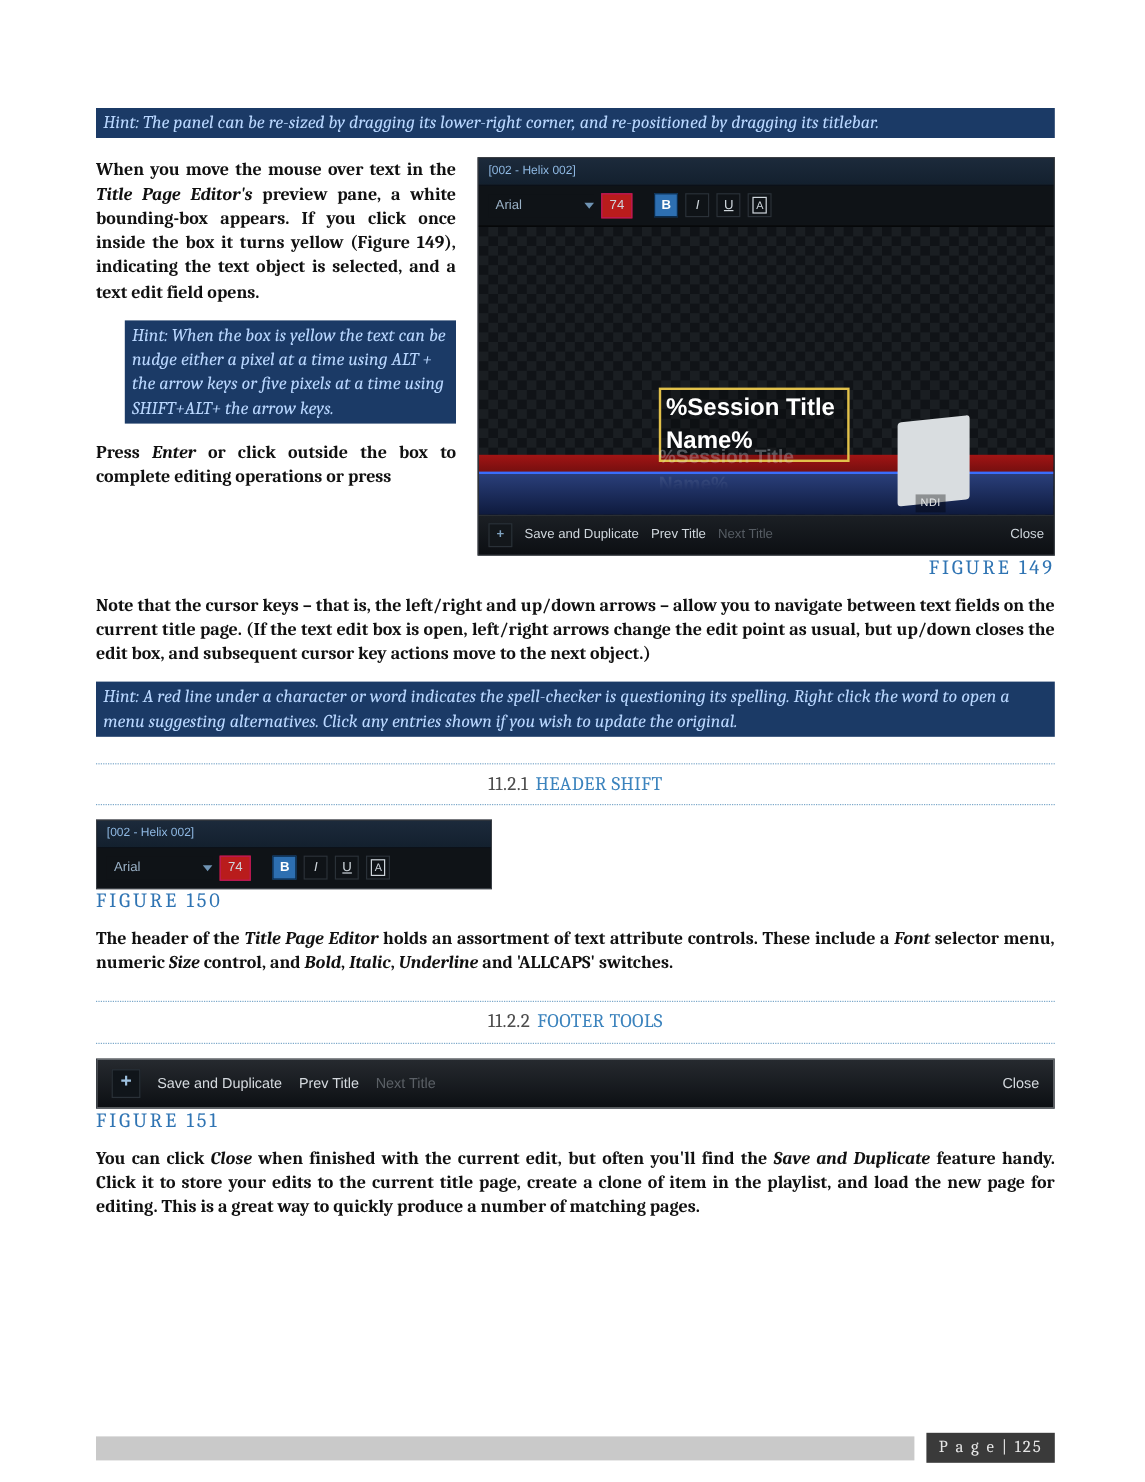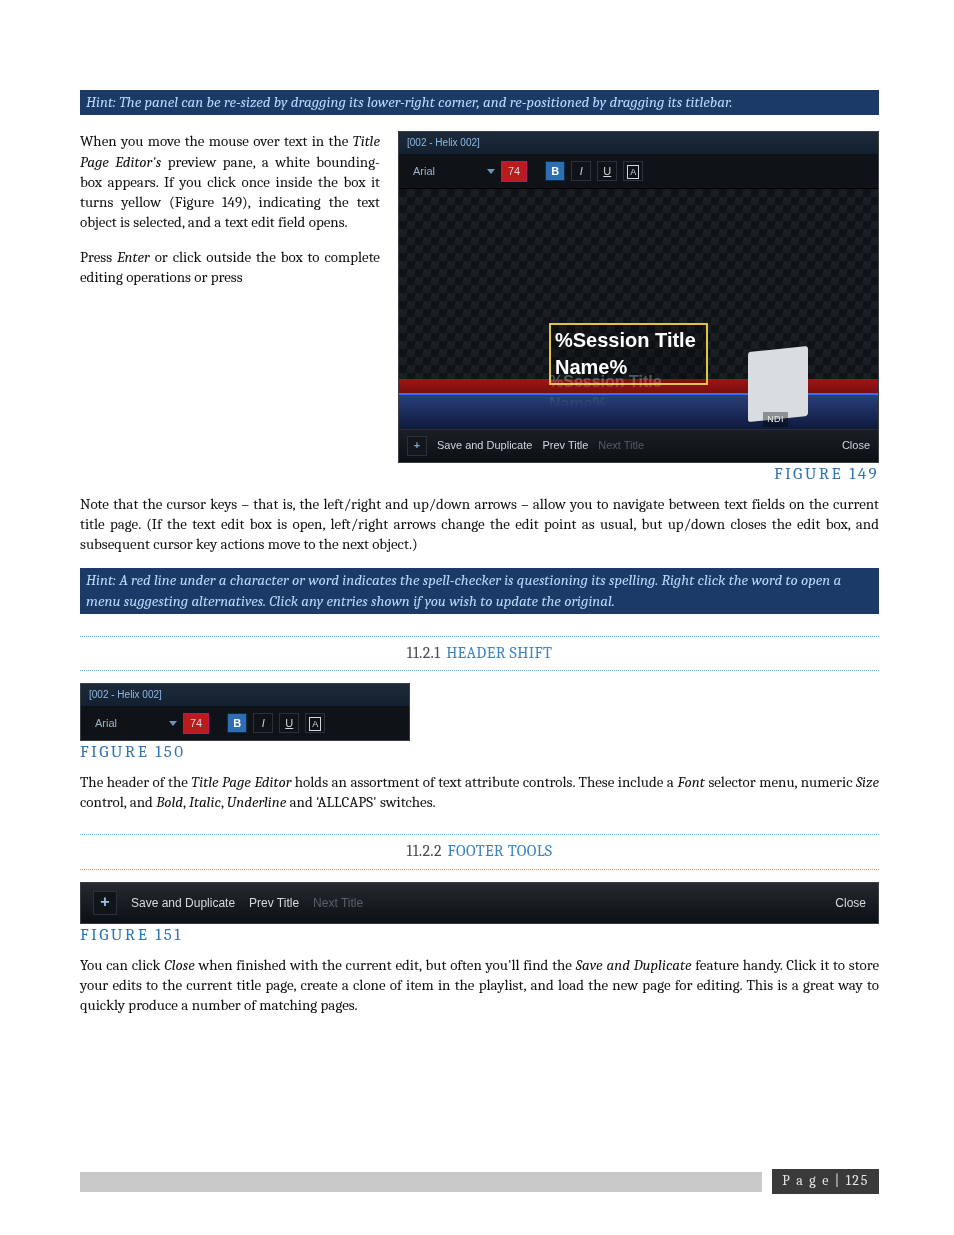--- a/index.html
+++ b/index.html
@@ -15,21 +15,21 @@
   .hint {
     background:var(--hint-bg);
     color:var(--hint-fg);
     font-style:italic;
     padding:2px 6px 3px 6px;
     margin:0 0 14px 0;
   }
   .hint.full { display:block; }
   .hint.narrow { margin-left:24px; margin-right:0; }
 
-  .flow p { margin:0 0 14px 0; text-align:justify; }
+  .flow p { margin:0 0 14px 0; text-align:justify;font-weight:bold; }
   .flow .em { font-style:italic; }
 
   .two-col { display:flex; gap:18px; align-items:flex-start; margin-top:16px; }
   .two-col > .left { flex:0 0 300px; }
   .two-col > .right { flex:1 1 auto; }
   .two-col p { text-align:justify; }
 
   
   .sect-head {
     margin:22px 0 12px 0;
@@ -128,21 +128,21 @@
     font-family:"Segoe UI",Arial,sans-serif; font-size:12px;
     background:linear-gradient(#262a2f,#0c0f13);
     color:#d5dadf; border:1px solid #3a3f45;
   }
   .tpe-footer-only .add { width:22px;height:22px; line-height:20px; text-align:center; background:#10151a; border:1px solid #2a3138; color:#9ec1df; font-weight:bold; font-size:16px; }
   .tpe-footer-only .disabled { color:#5b6066; }
   .tpe-footer-only .spacer { flex:1 1 auto; }
 
   
   .page-index {
-    position:absolute; left:80px; right:75px; bottom:41px;
+    position:absolute; left:80px; right:75px; bottom:16px;
     display:flex; align-items:center; gap:10px;
   }
   .page-index .bar { background:#c9c9c9; height:20px; flex:1 1 auto; }
   .page-index .box {
     background:#3a3a3a; color:#e6e6e6; padding:3px 10px;
     font-family:Cambria,Georgia,serif; font-size:14px; letter-spacing:.12em;
   }
 
 </style>
 </head>
@@ -151,20 +151,21 @@
 <div class="page flow">
 
   <div class="hint full">Hint: The panel can be re-sized by dragging its lower-right corner, and re-positioned by dragging its titlebar.</div>
 
   <div class="two-col">
     <div class="left">
       <p>
         <span>When you move the mouse over text in the </span><span class="em">Title Page Editor's</span><span> preview pane, a white bounding-box appears. If you click once inside the box it turns yellow (Figure 149), indicating the text object is selected, and a text edit field opens.</span>
       </p>
 
+      <div class="hint narrow">Hint: When the box is yellow the text can be nudge either a pixel at a time using ALT + the arrow keys or five pixels at a time using SHIFT+ALT+ the arrow keys.</div>
 
       <p>
         <span>Press </span><span class="em">Enter</span><span> or click outside the box to complete editing operations or press </span>
       </p>
     </div>
 
     <div class="right">
 
       <div class="tpe">
         <div class="tpe-titlebar">[002 - Helix 002]</div>

